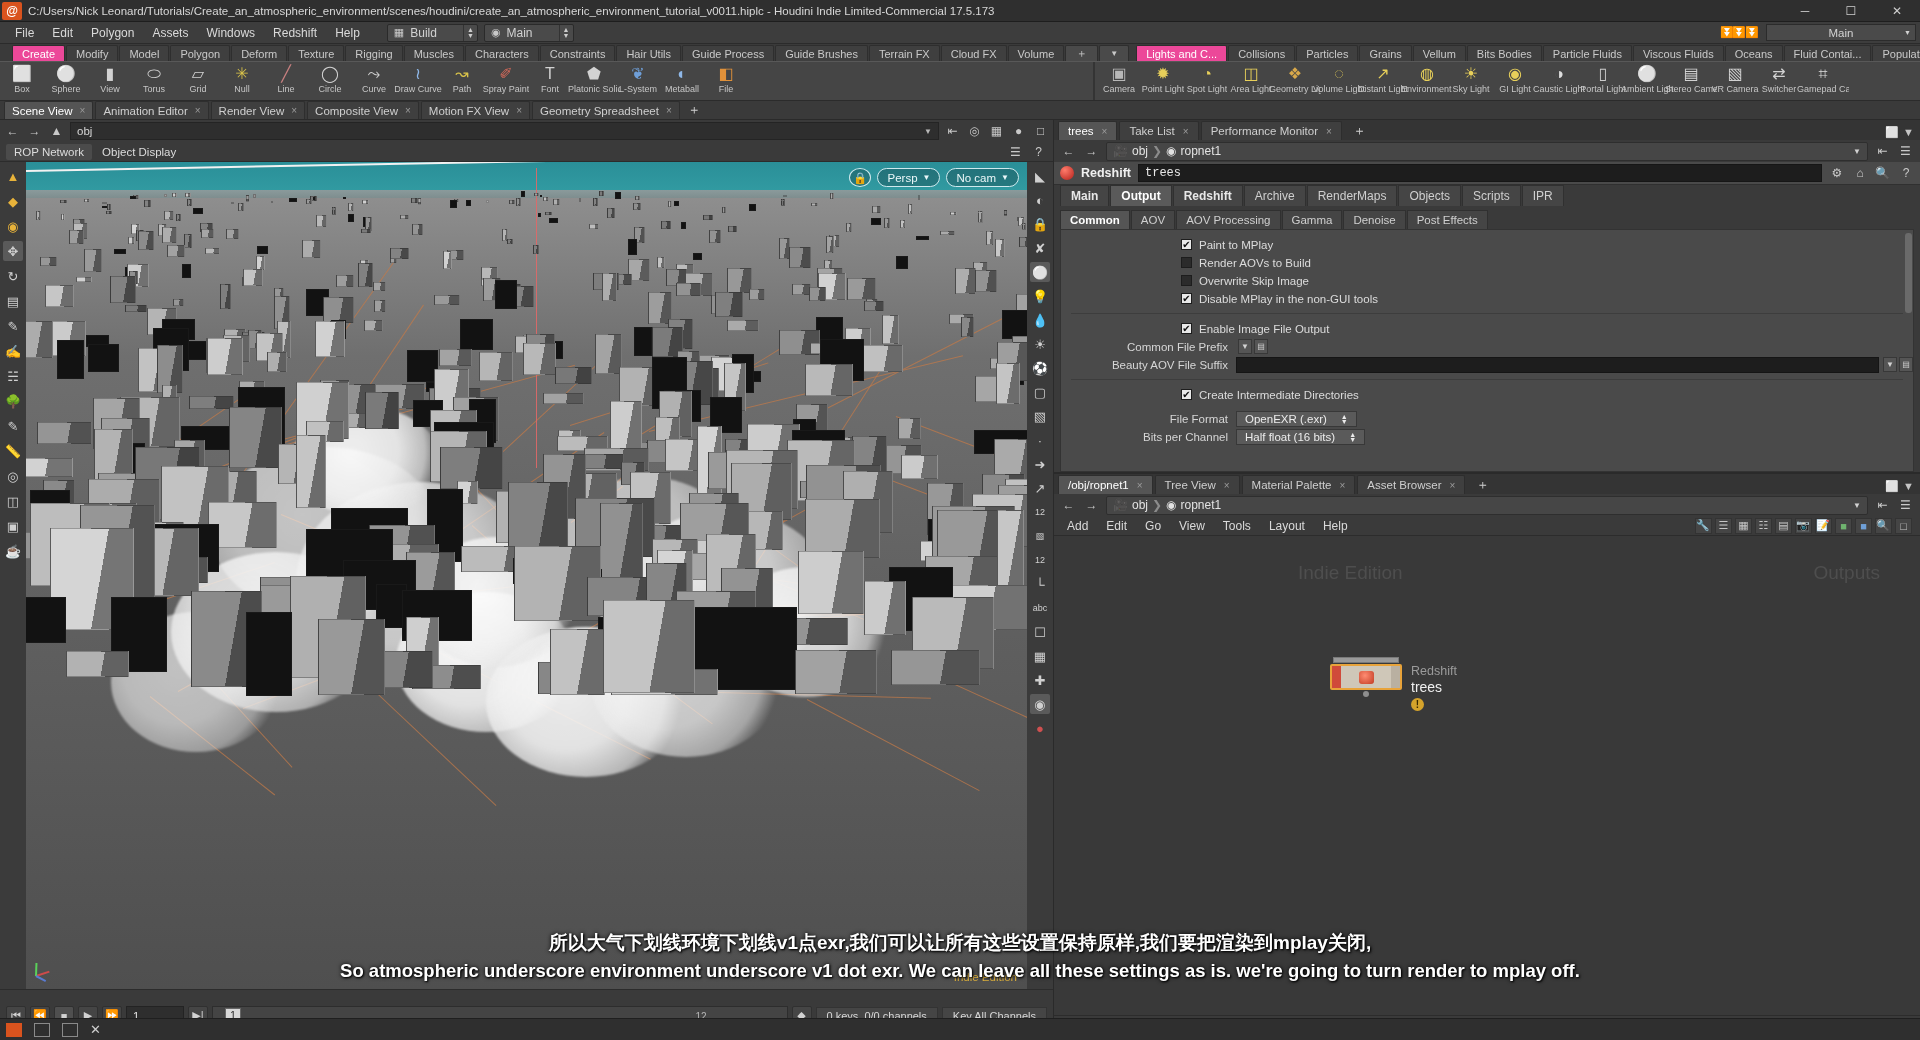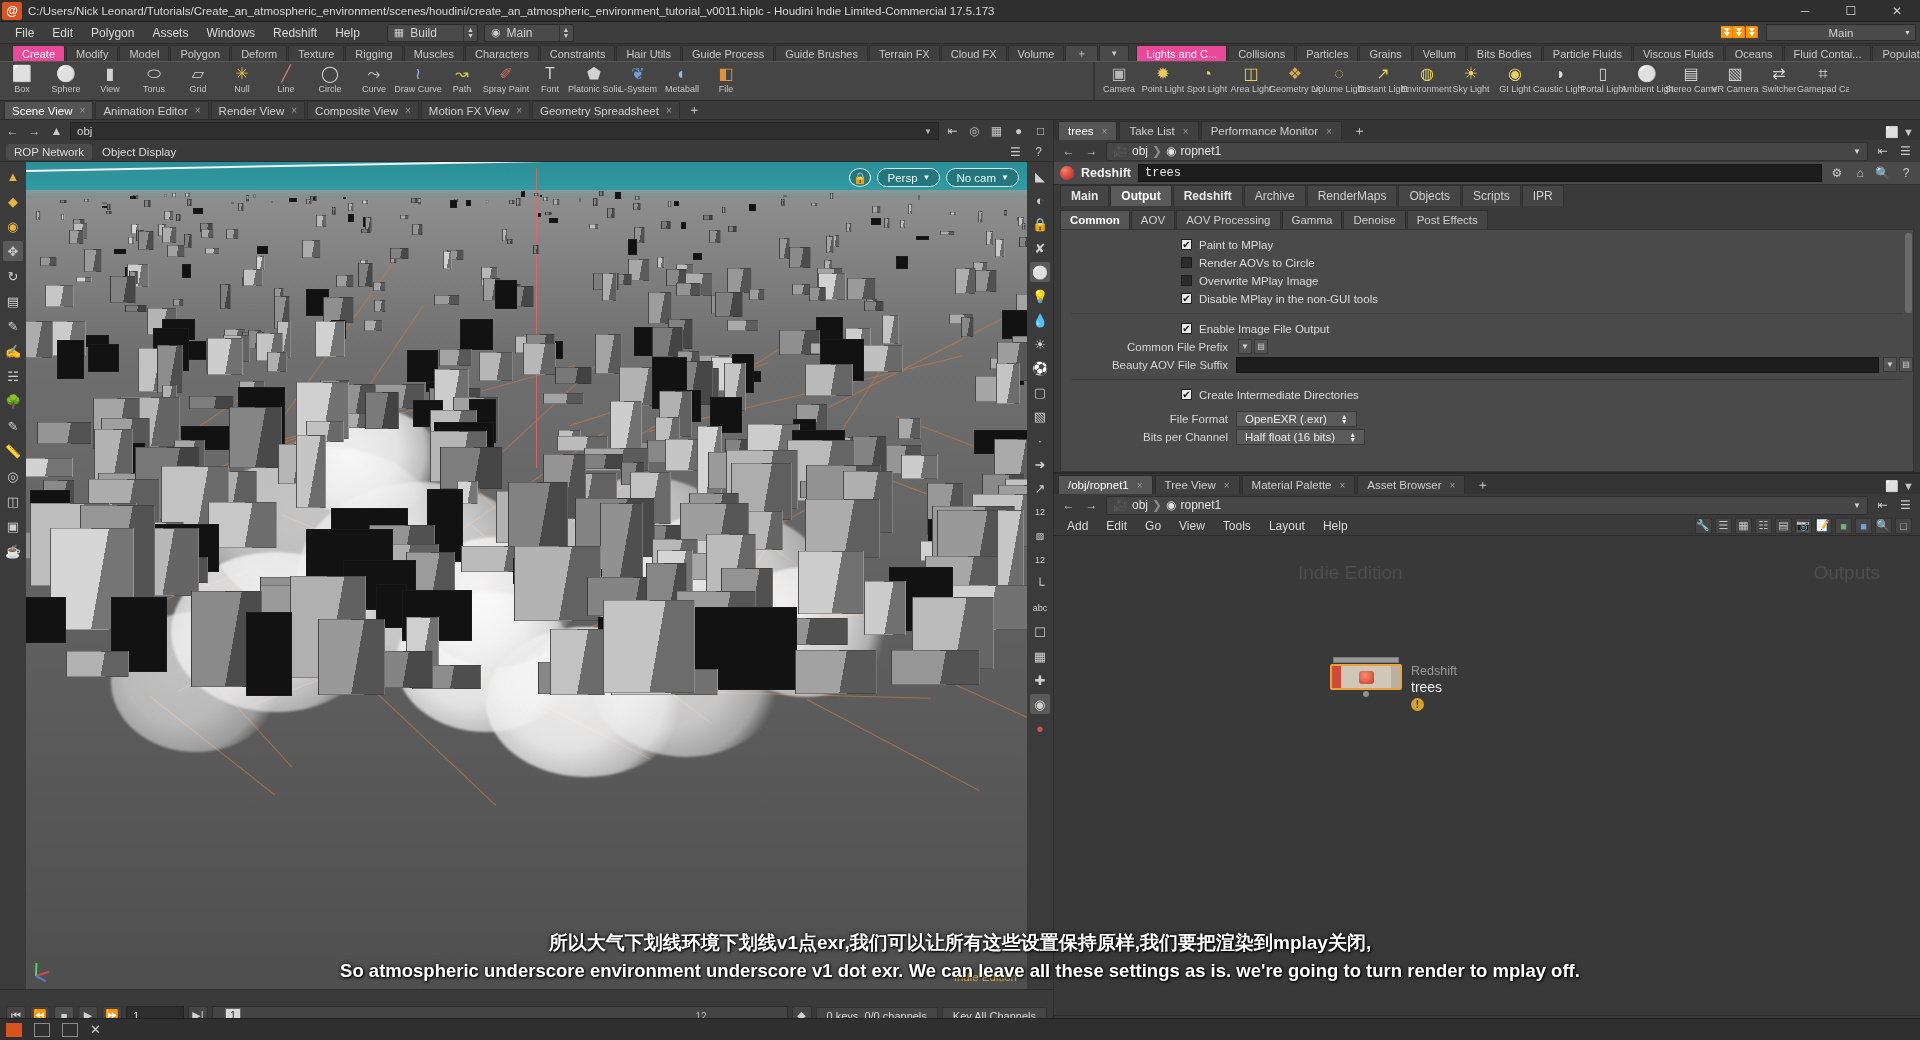--- a/index.html
+++ b/index.html
@@ -1142,25 +1142,25 @@
         <div class="params" id="param-body">
           <div class="scroll-v"></div>
         <div class="prow">
               <div class="cbox on">
                 <span class="tick">✔</span>
               </div>
               <span class="ctext">Paint to MPlay</span>
             </div>
             <div class="prow">
               <div class="cbox"></div>
-              <span class="ctext">Render AOVs to Circle</span>
+              <span class="ctext">Render AOVs to Build</span>
             </div>
             <div class="prow">
               <div class="cbox"></div>
-              <span class="ctext">Overwrite MPlay Image</span>
+              <span class="ctext">Overwrite Skip Image</span>
             </div>
             <div class="prow">
               <div class="cbox on">
                 <span class="tick">✔</span>
               </div>
               <span class="ctext">Disable MPlay in the non-GUI tools</span>
             </div>
             <div class="divider-h"></div>
             <div class="prow">
               <div class="cbox on">

